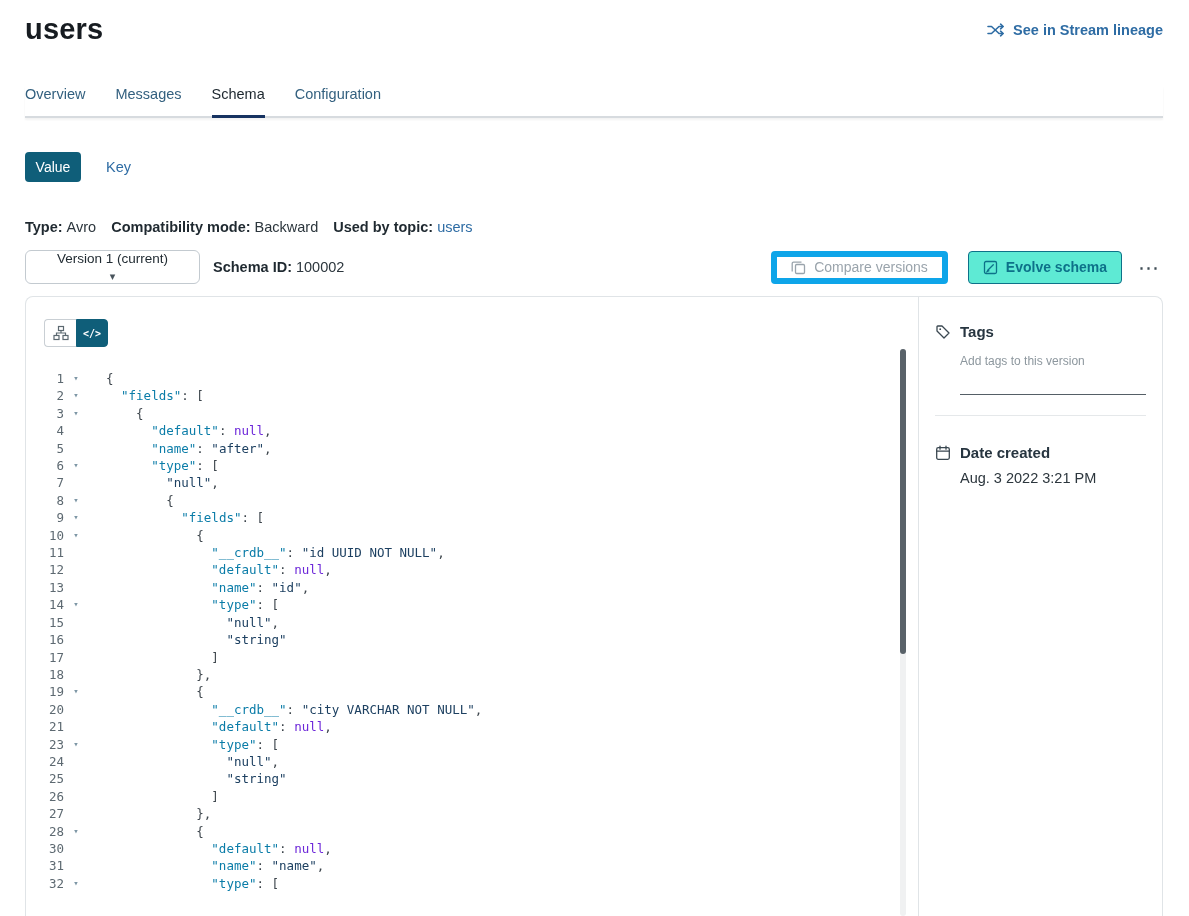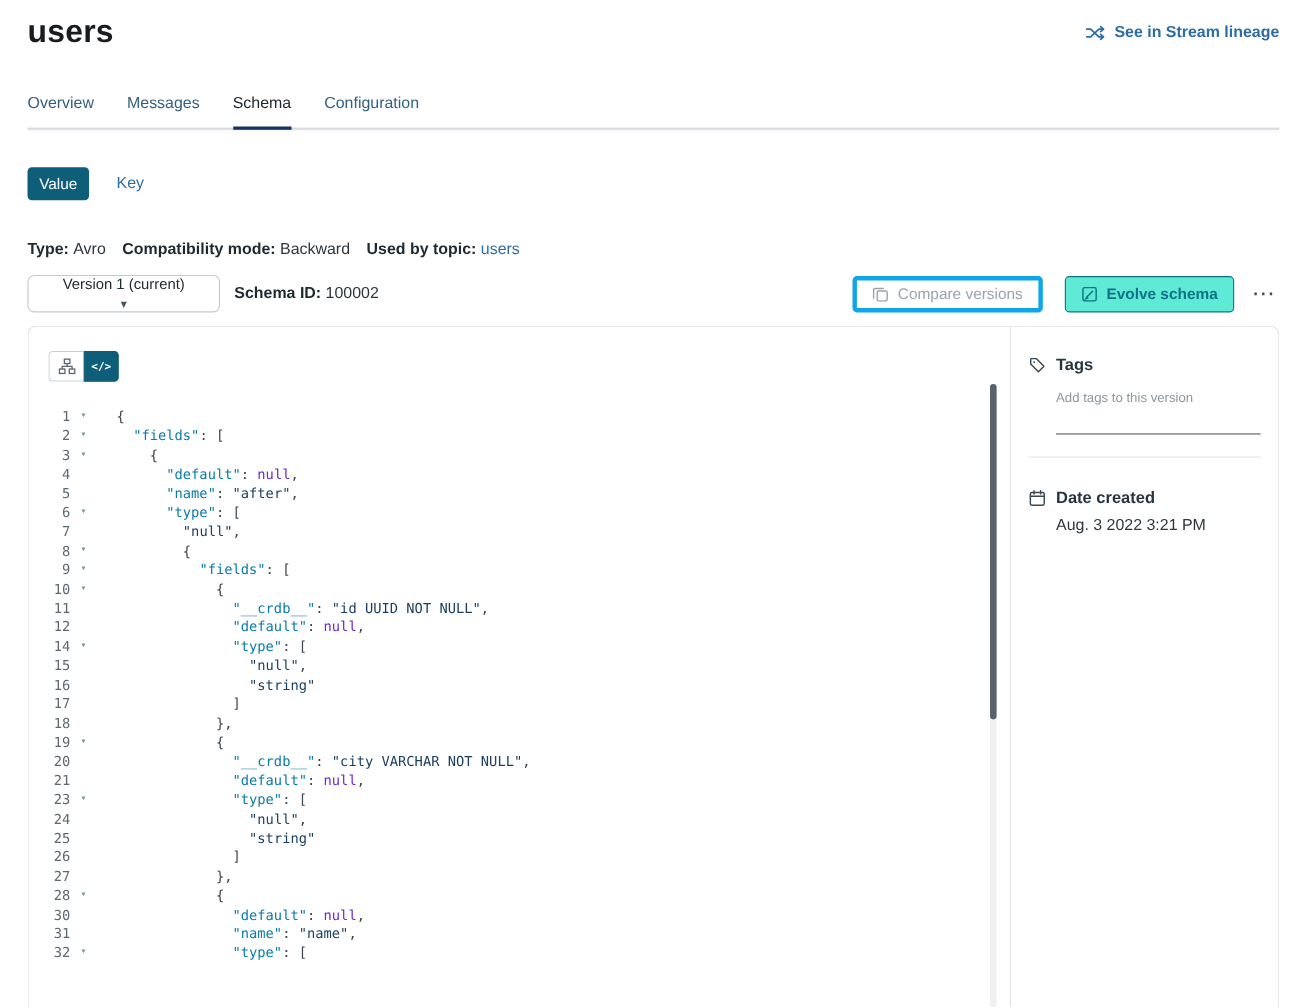--- a/index.html
+++ b/index.html
@@ -31,21 +31,21 @@
   .meta-label { font-weight: 700; color: #1f2930; }
   .meta-value { color: #2c363d; margin-left: 4px; }
   .meta-link { color: #2e6ca4; margin-left: 4px; cursor: pointer; text-decoration: none; }
 
   
   .version-row { margin-top: 15px; display: flex; align-items: center; }
   .version-select { width: 175px; height: 34px; border: 1px solid #c3cad0; border-radius: 6px; background: #fff; display: flex; align-items: center; justify-content: space-between; padding: 0 12px; font-size: 13.5px; color: #222c33; cursor: pointer; flex-direction: column; }
   .chev { font-size: 11px; color: #49545c; }
   .schema-id { margin-left: 13px; font-size: 14.5px; }
   .actions { margin-left: auto; display: flex; align-items: center; }
-  .btn-compare { height: 33px; padding: 0 14px; border: 4px solid #0ea5e9; border-radius: 4px; background: #fff; color: #9aa4ac; font-size: 14px; font-family: inherit; display: flex; align-items: center; gap: 8px; cursor: pointer; }
+  .btn-compare { height: 33px; padding: 0 14px; border: 6px solid #0ea5e9; border-radius: 4px; background: #fff; color: #9aa4ac; font-size: 14px; font-family: inherit; display: flex; align-items: center; gap: 8px; cursor: pointer; }
   .btn-evolve { height: 33px; padding: 0 14px; border: 1px solid #0d7189; border-radius: 4px; background: #5eead4; color: #0d7189; font-size: 14px; font-weight: 600; font-family: inherit; display: flex; align-items: center; gap: 8px; margin-left: 20px; cursor: pointer; }
   .more-btn { margin-left: 12px; font-size: 21px; color: #3f4c55; background: none; border: none; cursor: pointer; line-height: 1; padding: 4px; }
 
   
   .panel { margin-top: 12px; flex: 1 1 auto; border: 1px solid #e0e4e7; border-bottom: none; border-radius: 8px 8px 0 0; display: flex; overflow: hidden; background: #fff; }
 
   
   .editor { flex: 1 1 auto; position: relative; padding-top: 22px; overflow: hidden; }
   .editor-toolbar { display: flex; margin-left: 18px; }
   .tb-btn { width: 32px; height: 28px; border: 1px solid #c9cfd4; background: #fff; display: flex; align-items: center; justify-content: center; cursor: pointer; padding: 0; }
@@ -169,20 +169,21 @@
           <div class="code-line"><span class="ln">3</span><span class="fold">▾</span><span class="txt" style="padding-left: calc(4ch + 18px);"><span class="tok-punc">{</span></span></div>
           <div class="code-line"><span class="ln">4</span><span class="fold"></span><span class="txt" style="padding-left: calc(6ch + 18px);"><span class="tok-key">"default"</span><span class="tok-punc">: </span><span class="tok-null">null</span><span class="tok-punc">,</span></span></div>
           <div class="code-line"><span class="ln">5</span><span class="fold"></span><span class="txt" style="padding-left: calc(6ch + 18px);"><span class="tok-key">"name"</span><span class="tok-punc">: </span><span class="tok-str">"after"</span><span class="tok-punc">,</span></span></div>
           <div class="code-line"><span class="ln">6</span><span class="fold">▾</span><span class="txt" style="padding-left: calc(6ch + 18px);"><span class="tok-key">"type"</span><span class="tok-punc">: [</span></span></div>
           <div class="code-line"><span class="ln">7</span><span class="fold"></span><span class="txt" style="padding-left: calc(8ch + 18px);"><span class="tok-str">"null"</span><span class="tok-punc">,</span></span></div>
           <div class="code-line"><span class="ln">8</span><span class="fold">▾</span><span class="txt" style="padding-left: calc(8ch + 18px);"><span class="tok-punc">{</span></span></div>
           <div class="code-line"><span class="ln">9</span><span class="fold">▾</span><span class="txt" style="padding-left: calc(10ch + 18px);"><span class="tok-key">"fields"</span><span class="tok-punc">: [</span></span></div>
           <div class="code-line"><span class="ln">10</span><span class="fold">▾</span><span class="txt" style="padding-left: calc(12ch + 18px);"><span class="tok-punc">{</span></span></div>
           <div class="code-line"><span class="ln">11</span><span class="fold"></span><span class="txt" style="padding-left: calc(14ch + 18px);"><span class="tok-key">"__crdb__"</span><span class="tok-punc">: </span><span class="tok-str">"id UUID NOT NULL"</span><span class="tok-punc">,</span></span></div>
           <div class="code-line"><span class="ln">12</span><span class="fold"></span><span class="txt" style="padding-left: calc(14ch + 18px);"><span class="tok-key">"default"</span><span class="tok-punc">: </span><span class="tok-null">null</span><span class="tok-punc">,</span></span></div>
+          <div class="code-line"><span class="ln">13</span><span class="fold"></span><span class="txt" style="padding-left: calc(14ch + 18px);"><span class="tok-key">"name"</span><span class="tok-punc">: </span><span class="tok-str">"id"</span><span class="tok-punc">,</span></span></div>
           <div class="code-line"><span class="ln">14</span><span class="fold">▾</span><span class="txt" style="padding-left: calc(14ch + 18px);"><span class="tok-key">"type"</span><span class="tok-punc">: [</span></span></div>
           <div class="code-line"><span class="ln">15</span><span class="fold"></span><span class="txt" style="padding-left: calc(16ch + 18px);"><span class="tok-str">"null"</span><span class="tok-punc">,</span></span></div>
           <div class="code-line"><span class="ln">16</span><span class="fold"></span><span class="txt" style="padding-left: calc(16ch + 18px);"><span class="tok-str">"string"</span></span></div>
           <div class="code-line"><span class="ln">17</span><span class="fold"></span><span class="txt" style="padding-left: calc(14ch + 18px);"><span class="tok-punc">]</span></span></div>
           <div class="code-line"><span class="ln">18</span><span class="fold"></span><span class="txt" style="padding-left: calc(12ch + 18px);"><span class="tok-punc">},</span></span></div>
           <div class="code-line"><span class="ln">19</span><span class="fold">▾</span><span class="txt" style="padding-left: calc(12ch + 18px);"><span class="tok-punc">{</span></span></div>
           <div class="code-line"><span class="ln">20</span><span class="fold"></span><span class="txt" style="padding-left: calc(14ch + 18px);"><span class="tok-key">"__crdb__"</span><span class="tok-punc">: </span><span class="tok-str">"city VARCHAR NOT NULL"</span><span class="tok-punc">,</span></span></div>
           <div class="code-line"><span class="ln">21</span><span class="fold"></span><span class="txt" style="padding-left: calc(14ch + 18px);"><span class="tok-key">"default"</span><span class="tok-punc">: </span><span class="tok-null">null</span><span class="tok-punc">,</span></span></div>
           <div class="code-line"><span class="ln">23</span><span class="fold">▾</span><span class="txt" style="padding-left: calc(14ch + 18px);"><span class="tok-key">"type"</span><span class="tok-punc">: [</span></span></div>
           <div class="code-line"><span class="ln">24</span><span class="fold"></span><span class="txt" style="padding-left: calc(16ch + 18px);"><span class="tok-str">"null"</span><span class="tok-punc">,</span></span></div>

